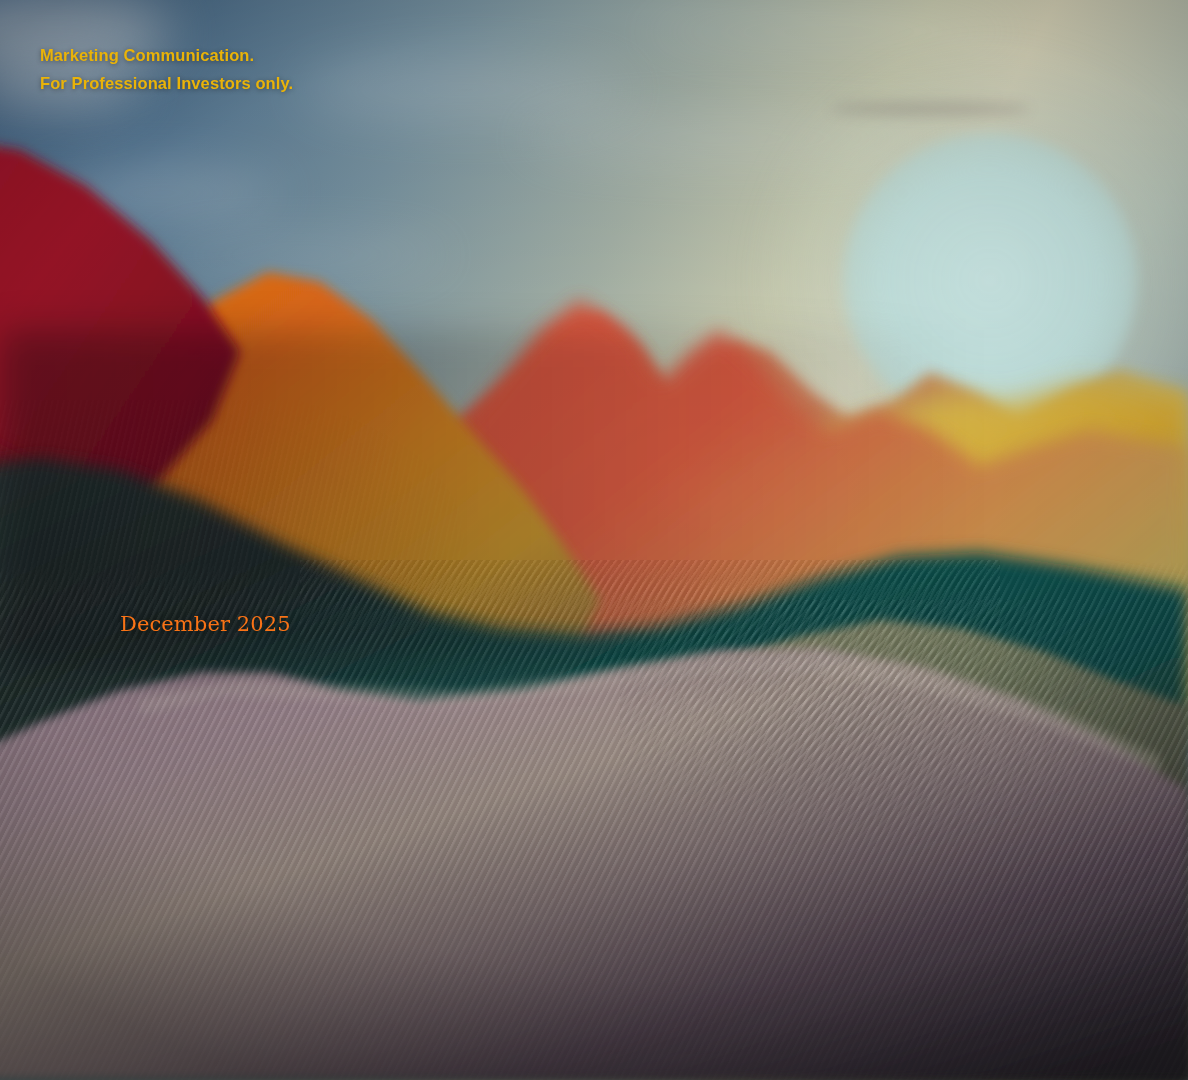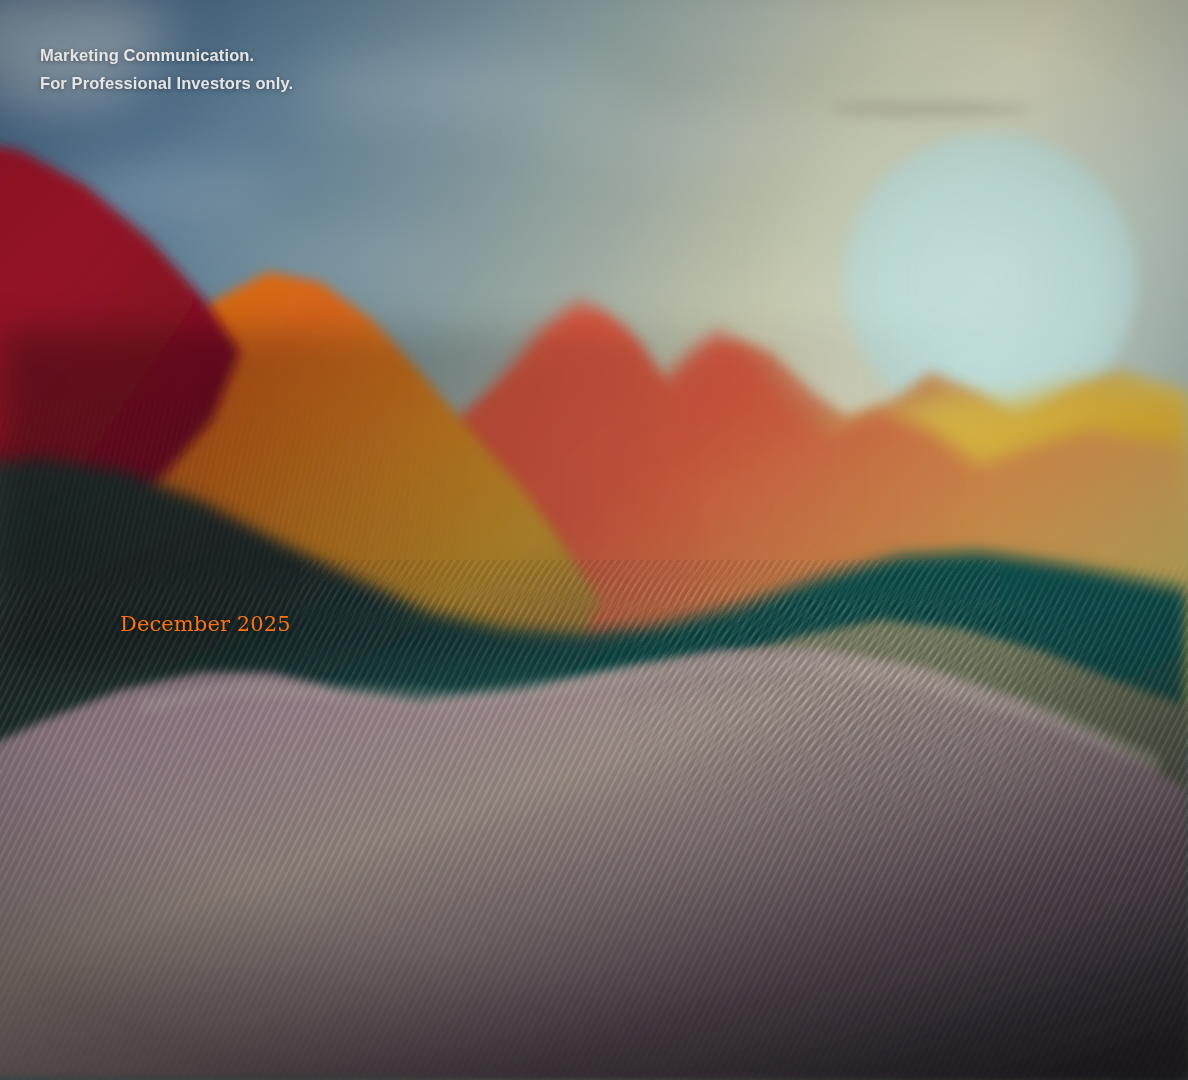--- a/index.html
+++ b/index.html
@@ -145,21 +145,21 @@
   .text-scrim {
     left:0; top:330px; width: 980px; height: 340px;
     background: linear-gradient(to right, rgba(10,6,12,0.34) 0%, rgba(10,6,12,0.20) 45%, rgba(10,6,12,0) 100%);
     filter: blur(18px);
   }
 
   
   .eyebrow {
     position: absolute;
     left: 40px; top: 41px;
-    color: #e5e5e5;
+    color: #eab308;
     font-size: 16.5px;
     font-weight: bold;
     line-height: 28px;
     letter-spacing: 0.1px;
     text-shadow: 0 1px 5px rgba(0,0,0,0.40);
     white-space: pre-line;
   }
   .title {
     position: absolute;
     left: 120px; top: 399px;

